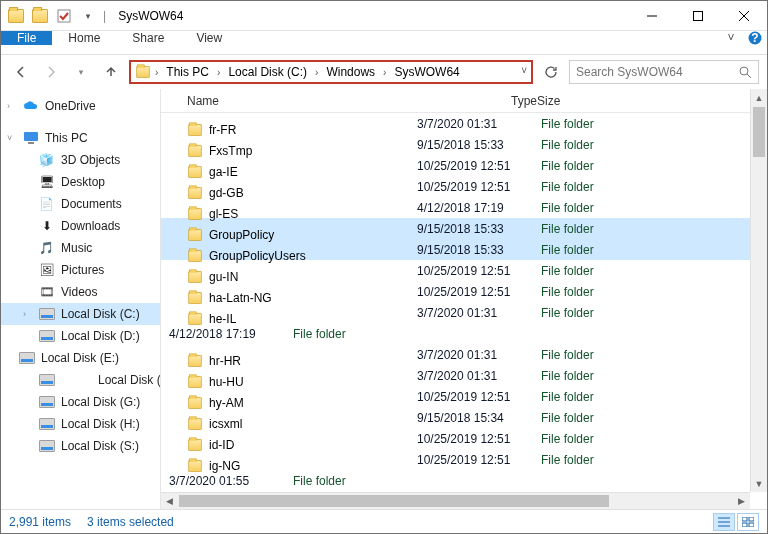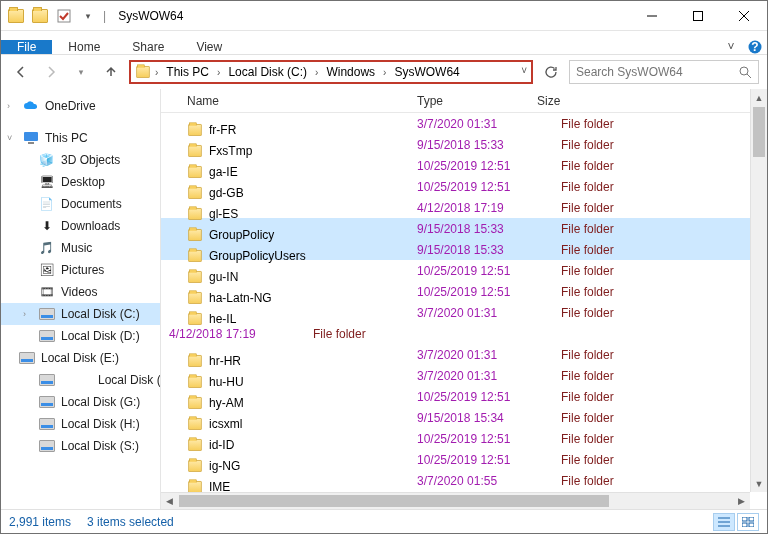--- a/index.html
+++ b/index.html
@@ -9,21 +9,21 @@
 .titlebar { height: 30px; background: #fff; display: flex; align-items: center; border-bottom: 1px solid #e5e5e5; }
 .titlebar .qat { display: flex; align-items: center; padding: 0 4px; gap: 2px; }
 .qat-ico { width: 22px; height: 22px; display: flex; align-items: center; justify-content: center; }
 .folder-glyph { width:16px; height:14px; background: linear-gradient(#ffe9a6,#f7cf5e); border:1px solid #d3a93b; border-radius:1px; position:relative;}
 .folder-glyph::before{content:"";position:absolute;top:-3px;left:0;width:7px;height:3px;background:#f7cf5e;border:1px solid #d3a93b;border-bottom:none;border-radius:1px 1px 0 0;}
 .titlebar .title { margin-left: 6px; flex:1; }
 .win-controls { display: flex; }
 .win-btn { width: 46px; height: 30px; display:flex; align-items:center; justify-content:center; }
 
 
-.ribbon { height: 24px; display:flex; align-items:flex-end; border-bottom:1px solid #e1e1e1; }
+.ribbon { height: 24px; display:flex; align-items:flex-start; border-bottom:1px solid #e1e1e1; }
 .file-tab { background:#1979ca; color:#fff; padding:0 16px; display:flex; align-items:center; }
 .r-tab { padding:0 16px; display:flex; align-items:center; color:#333; }
 .ribbon .spacer { flex:1; }
 .help-ico { width:24px; display:flex; align-items:center; justify-content:center; color:#1979ca; }
 .chev { width:24px; display:flex; align-items:center; justify-content:center; color:#555;}
 
 
 .navrow { height: 34px; display:flex; align-items:center; padding: 0 8px; gap:6px; }
 .nav-btn { width:24px; height:24px; display:flex; align-items:center; justify-content:center; color:#555; border-radius:2px;}
 .nav-btn.disabled{ color:#bbb; }
@@ -47,28 +47,28 @@
 .ico-onedrive{ color:#1e88e5;}
 .ico-pc{ color:#1e88e5;}
 .ico-disk{ width:16px;height:12px;background:#d9d9d9;border:1px solid #9e9e9e;border-radius:1px;position:relative;}
 .ico-disk::after{content:"";position:absolute;bottom:1px;left:1px;right:1px;height:3px;background:#3b8ee6;}
 
 
 .listwrap { flex:1; display:flex; flex-direction:column; position:relative;}
 .cols { height:24px; display:flex; align-items:center; border-bottom:1px solid #e8e8e8; color:#333; padding-left:8px;}
 .col-name{ width:248px; padding-left:18px;}
 .col-date{ width:124px;}
-.col-type{ width:120px;}
+.col-type{ width:120px;text-align:right;}
 .col-size{ width:60px;}
 .rows { flex:1; overflow:hidden;}
 .row { height:21px; display:flex; align-items:center; padding-left:8px;}
 .row.sel { background:#cde8ff; }
 .row .c-name{ width:248px; display:flex; align-items:center; gap:6px; padding-left:18px;margin-top:12px;}
-.row .c-date{ width:124px; color:#a21caf;}
-.row .c-type{ width:120px; color:#7f1d1d;margin-left:20px;}
+.row .c-date{ width:124px; color:#0f172a;}
+.row .c-type{ width:120px; color:#14532d;}
 .row .c-size{ width:60px; color:#555;}
 .vscroll { position:absolute; right:0; top:0; bottom:17px; width:17px; background:#f0f0f0; border-left:1px solid #e1e1e1;}
 .vscroll .thumb{ position:absolute; left:2px; right:2px; top:18px; height:50px; background:#c2c2c2;}
 .vscroll .arr{ position:absolute; left:0; right:0; height:17px; display:flex;align-items:center;justify-content:center;color:#666;font-size:9px;}
 .hscroll { position:absolute; left:0; right:17px; bottom:0; height:17px; background:#f0f0f0; border-top:1px solid #e1e1e1;}
 .hscroll .thumb{position:absolute; top:2px; bottom:2px; left:18px; width:430px; background:#c2c2c2;}
 .hscroll .arr{position:absolute;top:0;bottom:0;width:17px;display:flex;align-items:center;justify-content:center;color:#666;font-size:9px;}
 
 
 .status { position:absolute; left:0; right:0; bottom:0; height:24px; border-top:1px solid #e1e1e1; display:flex; align-items:center; padding:0 8px; gap:16px; color:#1560a8;}
@@ -471,26 +471,20 @@
             <span class="ico">
               <span class="folder-glyph" style="transform:scale(0.85)"></span>
             </span>
             <span>ig-NG</span>
           </div>
           <div class="c-date">10/25/2019 12:51</div>
           <div class="c-type">File folder</div>
           <div class="c-size"></div>
         </div>
         <div class="row">
-          <div class="c-name">
-            <span class="ico">
-              <span class="folder-glyph" style="transform:scale(0.85)"></span>
-            </span>
-            <span>IME</span>
-          </div>
           <div class="c-date">3/7/2020 01:55</div>
           <div class="c-type">File folder</div>
           <div class="c-size"></div>
         </div>
       </div>
     <div class="vscroll">
       <div class="arr" style="top:0">▲</div>
       <div class="thumb"></div>
       <div class="arr" style="bottom:0">▼</div>
     </div>

